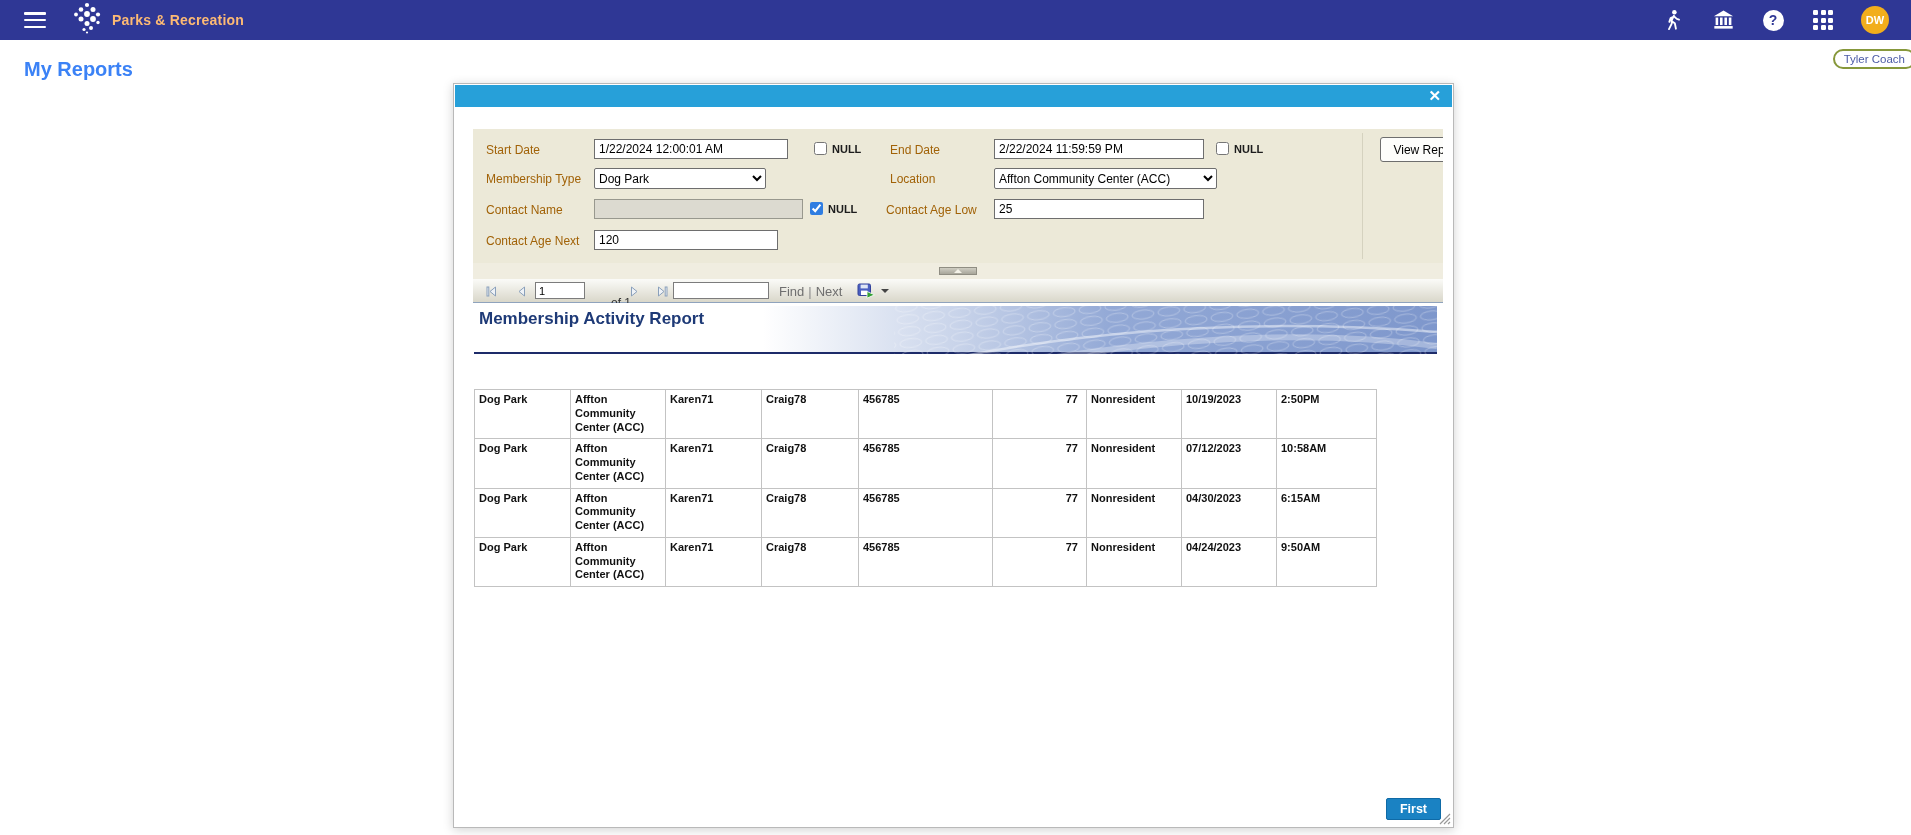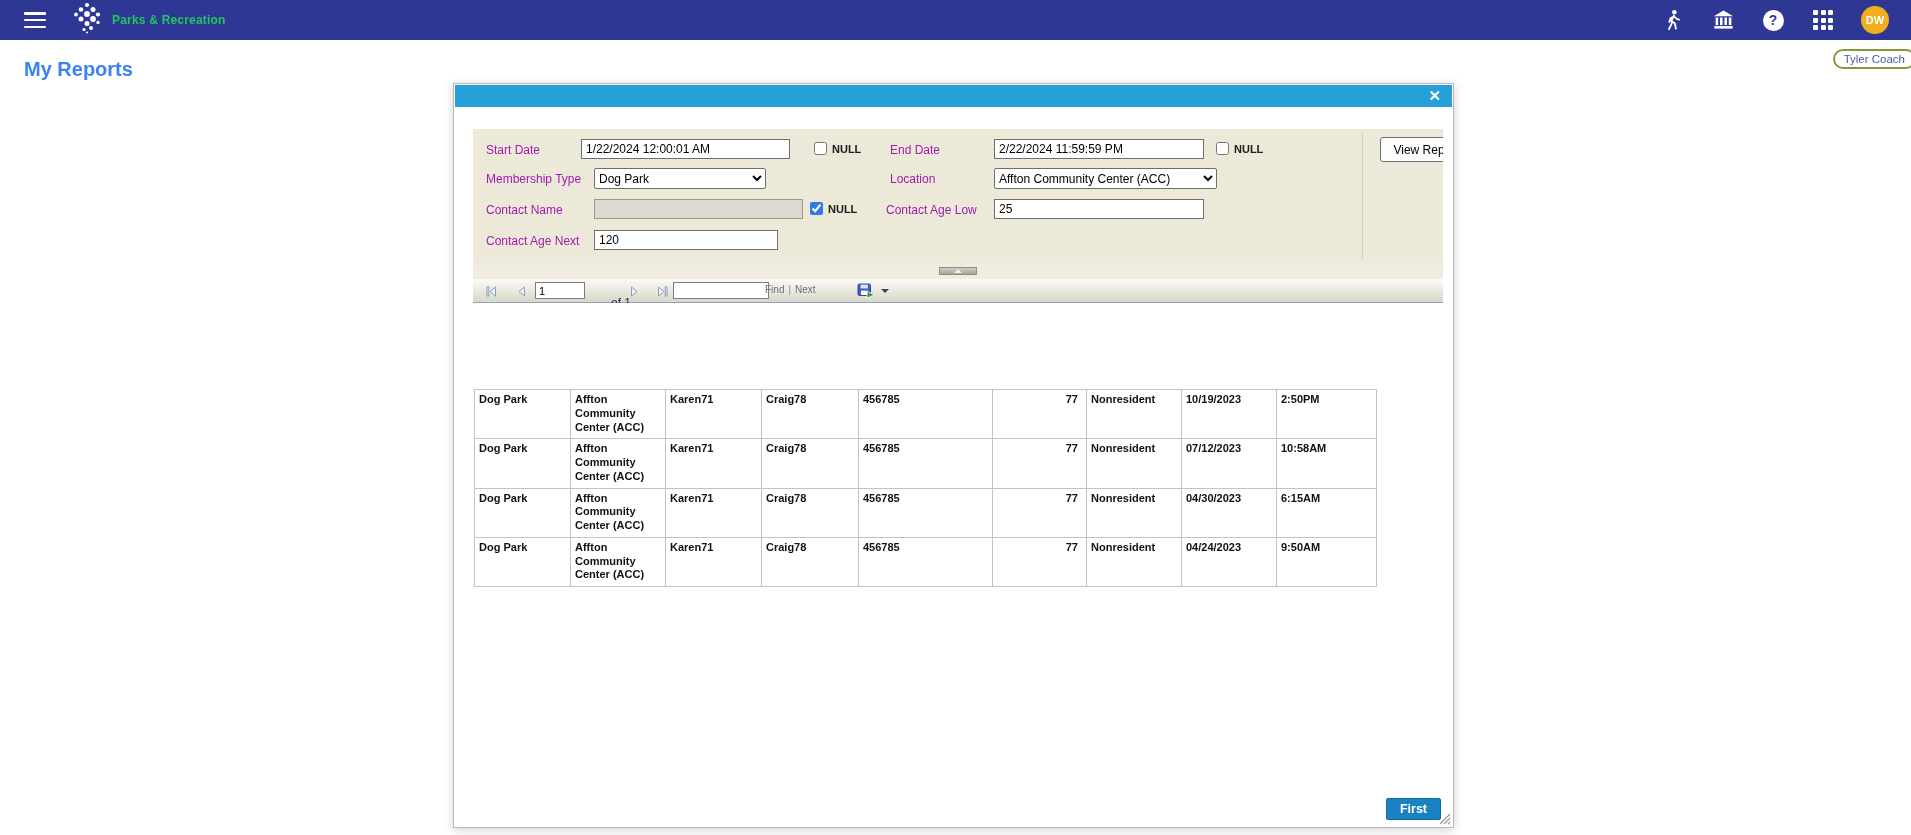--- a/index.html
+++ b/index.html
@@ -6,21 +6,21 @@
   html,body { width:1911px; height:835px; background:#ffffff; overflow:hidden;
               font-family:"Liberation Sans", sans-serif; }
 
   
   .navbar { position:absolute; left:0; top:0; width:1911px; height:40px;
             background:#2f3795; display:flex; align-items:center; }
   .hamburger { width:22px; height:16px; margin-left:24px; display:flex; flex-direction:column;
                justify-content:space-between; cursor:pointer; }
   .hamburger span { display:block; height:2.5px; background:#fff; border-radius:1px; }
   .logo { margin-left:26px; }
-  .nav-title { color:#22c55e; font-size:12px; font-weight:700; margin-left:10px; letter-spacing:.2px; }
+  .nav-title { color:#fdba74; font-size:14px; font-weight:700; margin-left:10px; letter-spacing:.2px; }
   .nav-right { margin-left:auto; display:flex; align-items:center; gap:26px; margin-right:22px; }
   .nav-icon { width:24px; height:24px; display:flex; align-items:center; justify-content:center; cursor:pointer; }
   .help-disc { width:21px; height:21px; border-radius:50%; background:#fff; color:#2f3795;
                font-weight:700; font-size:14px; display:flex; align-items:center; justify-content:center; }
   .grid9 { display:grid; grid-template-columns:repeat(3,5px); grid-template-rows:repeat(3,5px); gap:2.5px; }
   .grid9 i { background:#fff; border-radius:1.2px; }
   .avatar { width:28px; height:28px; border-radius:50%; background:#f2ae1c; color:#fff;
             font-size:11px; font-weight:700; display:flex; align-items:center; justify-content:center; cursor:pointer; }
 
   .coach-pill { position:absolute; top:49px; right:-5px; background:#fff; border:2px solid #87983b;
@@ -29,21 +29,21 @@
   .page-title { position:absolute; left:24px; top:58px; font-size:20px; font-weight:700; color:#3b82f6; }
 
   
   .modal { position:absolute; left:453px; top:83px; width:1001px; height:745px; background:#fff;
            border:1px solid #b9b9b9; box-shadow:0 2px 10px rgba(0,0,0,.18); }
   .titlebar { position:absolute; left:1px; right:1px; top:1px; height:22px; background:#27a0d9; }
   .x-btn { position:absolute; right:11px; top:2px; color:#fff; font-size:15px; font-weight:700; cursor:pointer; }
 
   
   .params { position:absolute; left:19px; right:10px; top:45px; height:134px; background:#ece9d8; overflow:hidden; }
-  .params .lbl { position:absolute; font-size:12px; color:#a21caf; }
+  .params .lbl { position:absolute; font-size:12px; color:#a16207; }
   .params input[type=text] { position:absolute; height:20px; border:1px solid #6e6e6e; font-size:12px;
                              padding:1px 4px; background:#fff; font-family:"Liberation Sans",sans-serif; }
   .params input[type=text]:disabled { background:#dcdad0; border-color:#98988e; }
   .params select { position:absolute; height:21px; border:1px solid #6e6e6e; border-radius:2px; font-size:12px;
                    background:#fff; font-family:"Liberation Sans",sans-serif; }
   .params input[type=checkbox] { position:absolute; width:13px; height:13px; accent-color:#2f7de1; }
   .null-lbl { position:absolute; font-size:11px; font-weight:700; color:#1c1c1c; }
   .vdiv { position:absolute; left:889px; top:4px; bottom:4px; width:1px; background:#d5d2bf; }
   .view-report { position:absolute; left:907px; top:8px; width:92px; height:25px; background:#fdfdfb;
                  border:1px solid #6e6e6e; border-radius:3px; font-size:12px; cursor:pointer;
@@ -60,21 +60,21 @@
   
   .toolbar { position:absolute; left:19px; right:10px; top:195px; height:24px;
              background:linear-gradient(#fbfbf8,#d9d7ca); border-bottom:1px solid #8fa3bd; }
   .toolbar > * { position:absolute; }
   .pg-ic { top:5px; cursor:pointer; }
   .page-input { left:62px; top:3px; width:50px; height:17px; border:1px solid #7c7c7c; font-size:11px;
                 padding:0 3px; font-family:"Liberation Sans",sans-serif; }
   .of-lbl { left:138px; top:5px; font-size:12px; color:#333;margin-top:12px; }
   .find-input { left:200px; top:3px; width:96px; height:17px; border:1px solid #7c7c7c; font-size:11px;
                 font-family:"Liberation Sans",sans-serif; }
-  .findnext { left:292px; top:5px; font-size:10px; color:#6f6f6f; cursor:pointer; }
+  .findnext { left:306px; top:5px; font-size:13px; color:#6f6f6f; cursor:pointer; }
   .findnext b { font-weight:400; color:#8a8a8a; padding:0 4px; }
   .export { left:384px; top:4px; cursor:pointer; }
   .caret { left:408px; top:10px; width:0; height:0; border-left:4px solid transparent;
            border-right:4px solid transparent; border-top:4px solid #444; cursor:pointer; }
 
   
   .report { position:absolute; left:19px; right:10px; top:219px; bottom:30px; background:#fff; overflow:hidden; }
   .banner { position:absolute; left:1px; top:3px; width:963px; height:48px; border-bottom:2px solid #1d2b69;
             background:linear-gradient(90deg,#ffffff 0%,#ffffff 30%,#c9d4ea 50%,#93a9d6 66%,#7e97cc 100%); }
   .banner-art { position:absolute; left:0; top:0; }
@@ -164,21 +164,21 @@
 <div class="coach-pill">Tyler Coach</div>
 <div class="page-title">My Reports</div>
 
 <div class="modal">
   <div class="titlebar">
     <span class="x-btn">✕</span>
   </div>
 
   <div class="params">
     <span class="lbl" style="left:13px;top:14px">Start Date</span>
-    <input type="text" style="left: 108px; top: 10px; width: 209px;" value="1/22/2024 12:00:01 AM">
+    <input type="text" style="left: 121px; top: 10px; width: 194px;" value="1/22/2024 12:00:01 AM">
     <input type="checkbox" style="left: 341px; top: 13px;">
     <span class="null-lbl" style="left:359px;top:14px">NULL</span>
 
     <span class="lbl" style="left:417px;top:14px">End Date</span>
     <input type="text" style="left: 521px; top: 10px; width: 210px;" value="2/22/2024 11:59:59 PM">
     <input type="checkbox" style="left: 743px; top: 13px;">
     <span class="null-lbl" style="left:761px;top:14px">NULL</span>
 
     <span class="lbl" style="left:13px;top:43px">Membership Type</span>
     <select style="left:121px;top:39px;width:172px">
@@ -237,20 +237,33 @@
       <svg width="19" height="16" viewBox="0 0 19 16">
         <rect x="1" y="1" width="12.5" height="11.5" rx="1.5" fill="#4a5fc0" stroke="#32429a"></rect>
         <rect x="3.6" y="1.6" width="7.2" height="3.8" fill="#dfe6f5"></rect>
         <rect x="4" y="7.6" width="6.4" height="4.4" fill="#ffffff"></rect>
         <polygon points="10,8.5 17.5,11.8 10,15.2" fill="#35a135" stroke="#ffffff" stroke-width="0.8"></polygon>
       </svg></span>
     <span class="caret"></span>
   </div>
 
   <div class="report">
+    <div class="banner">
+      <svg class="banner-art" width="963" height="48" viewBox="0 0 963 48" preserveAspectRatio="none">
+        <defs>
+          <pattern id="mesh" width="26" height="12" patternUnits="userSpaceOnUse" patternTransform="rotate(-7)">
+            <ellipse cx="13" cy="6" rx="11" ry="4.4" fill="none" stroke="#ffffff" stroke-opacity="0.38" stroke-width="1"></ellipse>
+          </pattern>
+        </defs>
+        <rect x="420" y="0" width="543" height="48" fill="url(#mesh)" opacity="0.8"></rect>
+        <path d="M470,54 Q700,6 963,26" stroke="#ffffff" stroke-opacity="0.45" fill="none" stroke-width="2.5"></path>
+        <path d="M540,58 Q780,16 963,40" stroke="#ffffff" stroke-opacity="0.3" fill="none" stroke-width="6"></path>
+      </svg>
+      <span class="banner-title">Membership Activity Report</span>
+    </div>
 
     <table class="rpt">
       <colgroup>
           <col class="c1">
           <col class="c2">
           <col class="c3">
           <col class="c4">
           <col class="c5">
           <col class="c6">
           <col class="c7">

